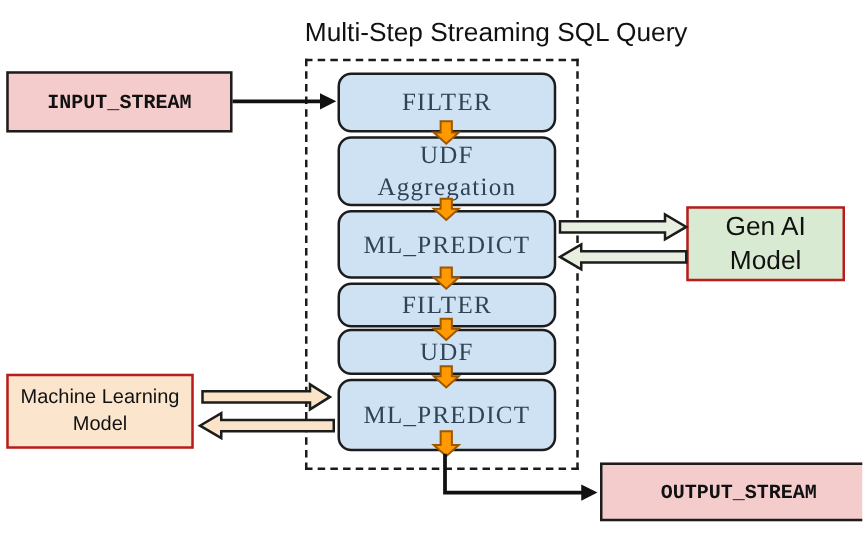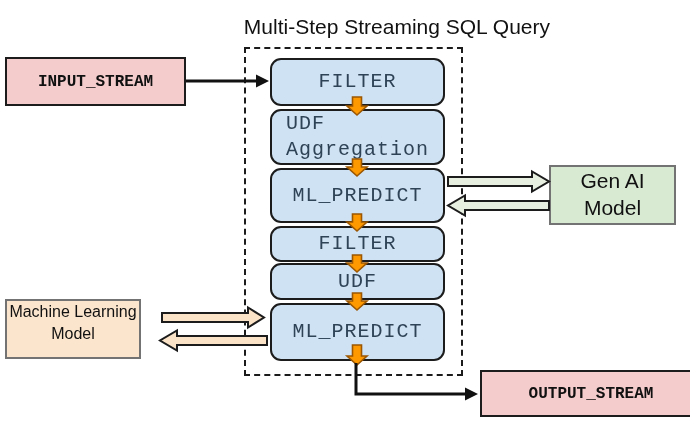--- a/index.html
+++ b/index.html
@@ -27,26 +27,26 @@
   .step {
     position: absolute;
     left: 270px; width: 175px;
     background: #cfe2f3;
     border: 2px solid #1c1c1c;
     border-radius: 11px;
     box-sizing: border-box;
     display: flex; align-items: center; justify-content: center;
   }
   .step span {
-    font-family: Liberation Mono, monospace;
+    font-family: Liberation Serif, serif;
     font-size: 20px;
     letter-spacing: 1px;
     color: #2f4356;
     white-space: pre-line;
-    text-align: left;
+    text-align: center;
     line-height: 1.3;
   }
   #step-0 { top: 58px;  height: 48px; }
   #step-1 { top: 109px; height: 56px; }
   #step-2 { top: 168px; height: 55px; }
   #step-3 { top: 226px; height: 36px; }
   #step-4 { top: 263px; height: 37px; }
   #step-5 { top: 303px; height: 58px; }
   .stream {
     position: absolute;
@@ -59,32 +59,32 @@
     font-family: "Liberation Mono", monospace;
     font-weight: bold;
     font-size: 16px;
     color: #111111;
     white-space: nowrap;
   }
   #input-stream  { left: 5px;   top: 57px;  width: 181px; height: 49px; }
   #output-stream { left: 480px; top: 370px; width: 222px; height: 47px; }
   .side-box {
     position: absolute;
-    border: 2px solid #737373;
+    border: 2px solid #b91c1c;
     box-sizing: border-box;
-    display: flex; justify-content: center;
+    display: flex; align-items: center; justify-content: center;
   }
   .side-box span {
     white-space: pre-line;
     text-align: center;
     color: #111111;
   }
   #gen-ai { left: 549px; top: 165px; width: 127px; height: 60px; background: #d9ead3; }
   #gen-ai span { font-size: 21px; line-height: 1.3; }
-  #ml-model { left: 5px; top: 299px; width: 136px; height: 60px; background: #fce5cd; }
+  #ml-model { left: 5px; top: 299px; width: 150px; height: 60px; background: #fce5cd; }
   #ml-model span { font-size: 16px; line-height: 1.35; }
   #arrow-overlay { position: absolute; left: 0; top: 0; pointer-events: none; }
 </style>
 </head>
 <body>
 
 <div id="canvas">
 
   <div class="title">Multi-Step Streaming SQL Query</div>
 

